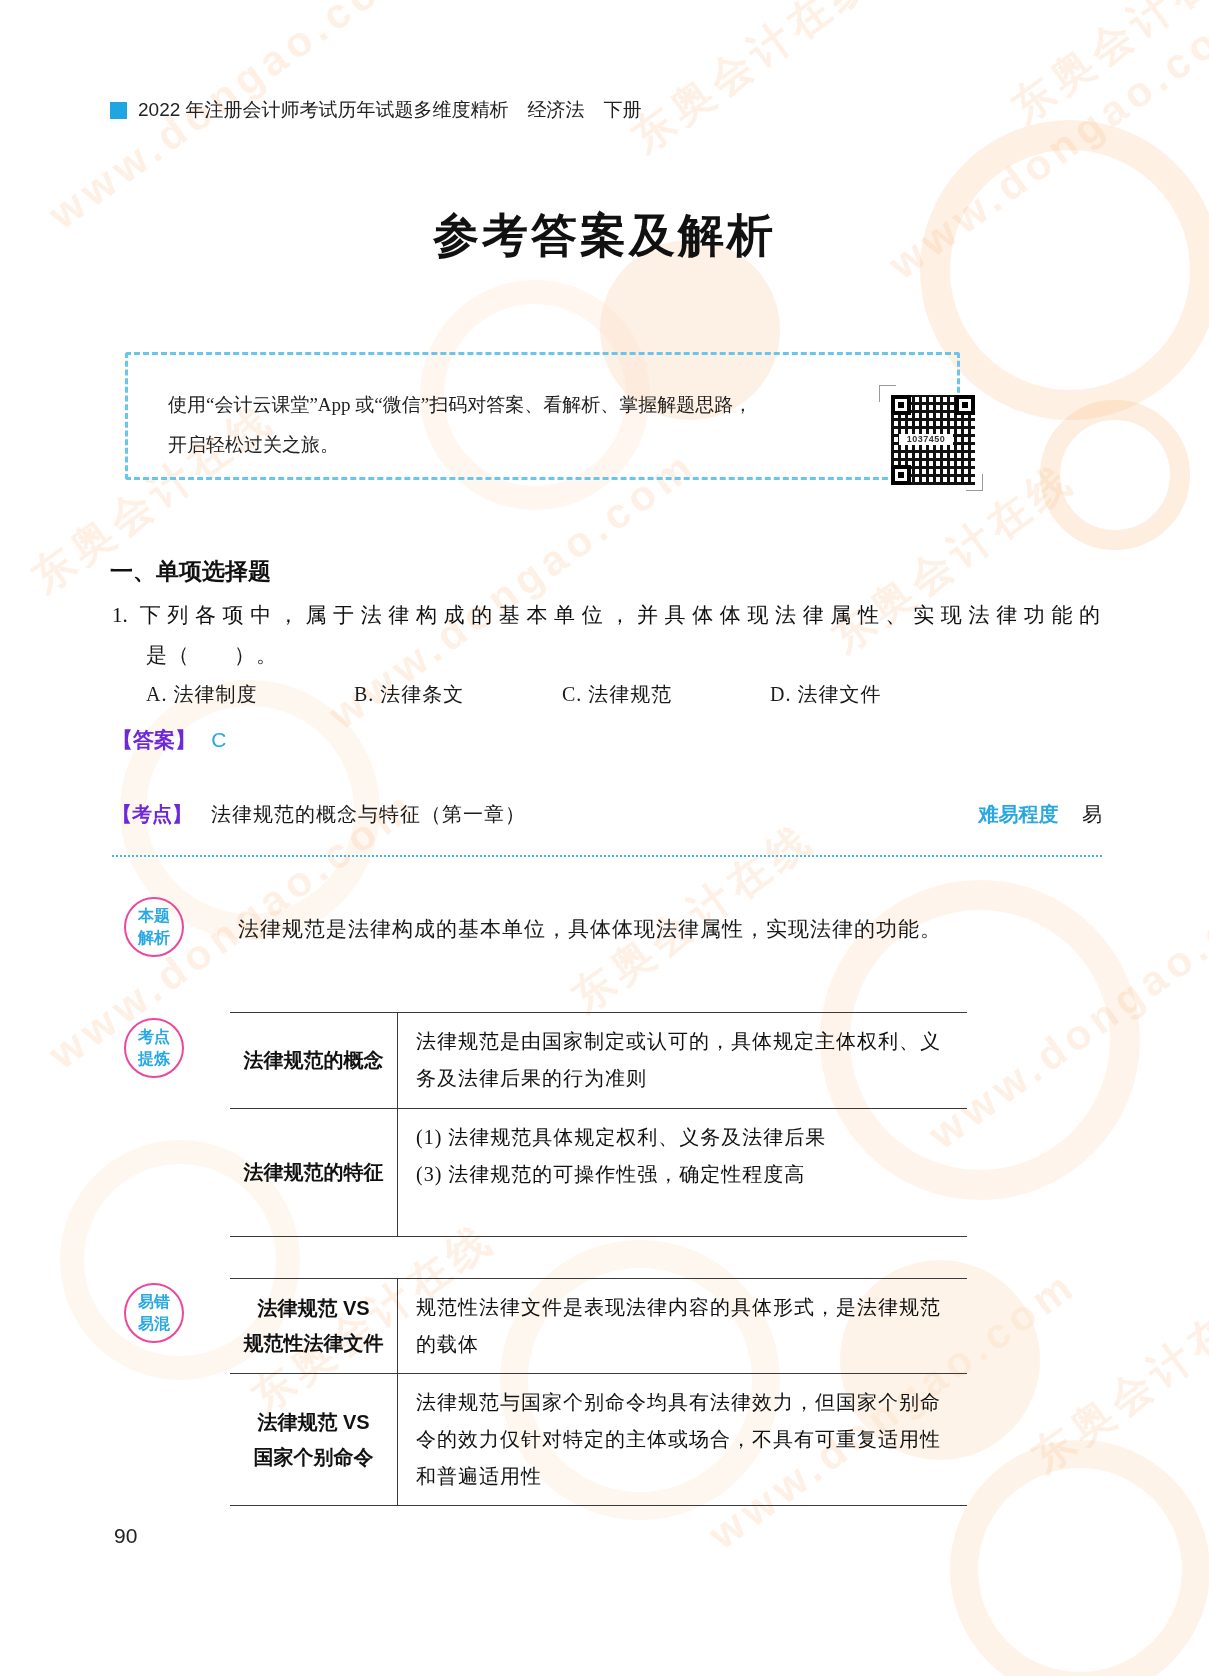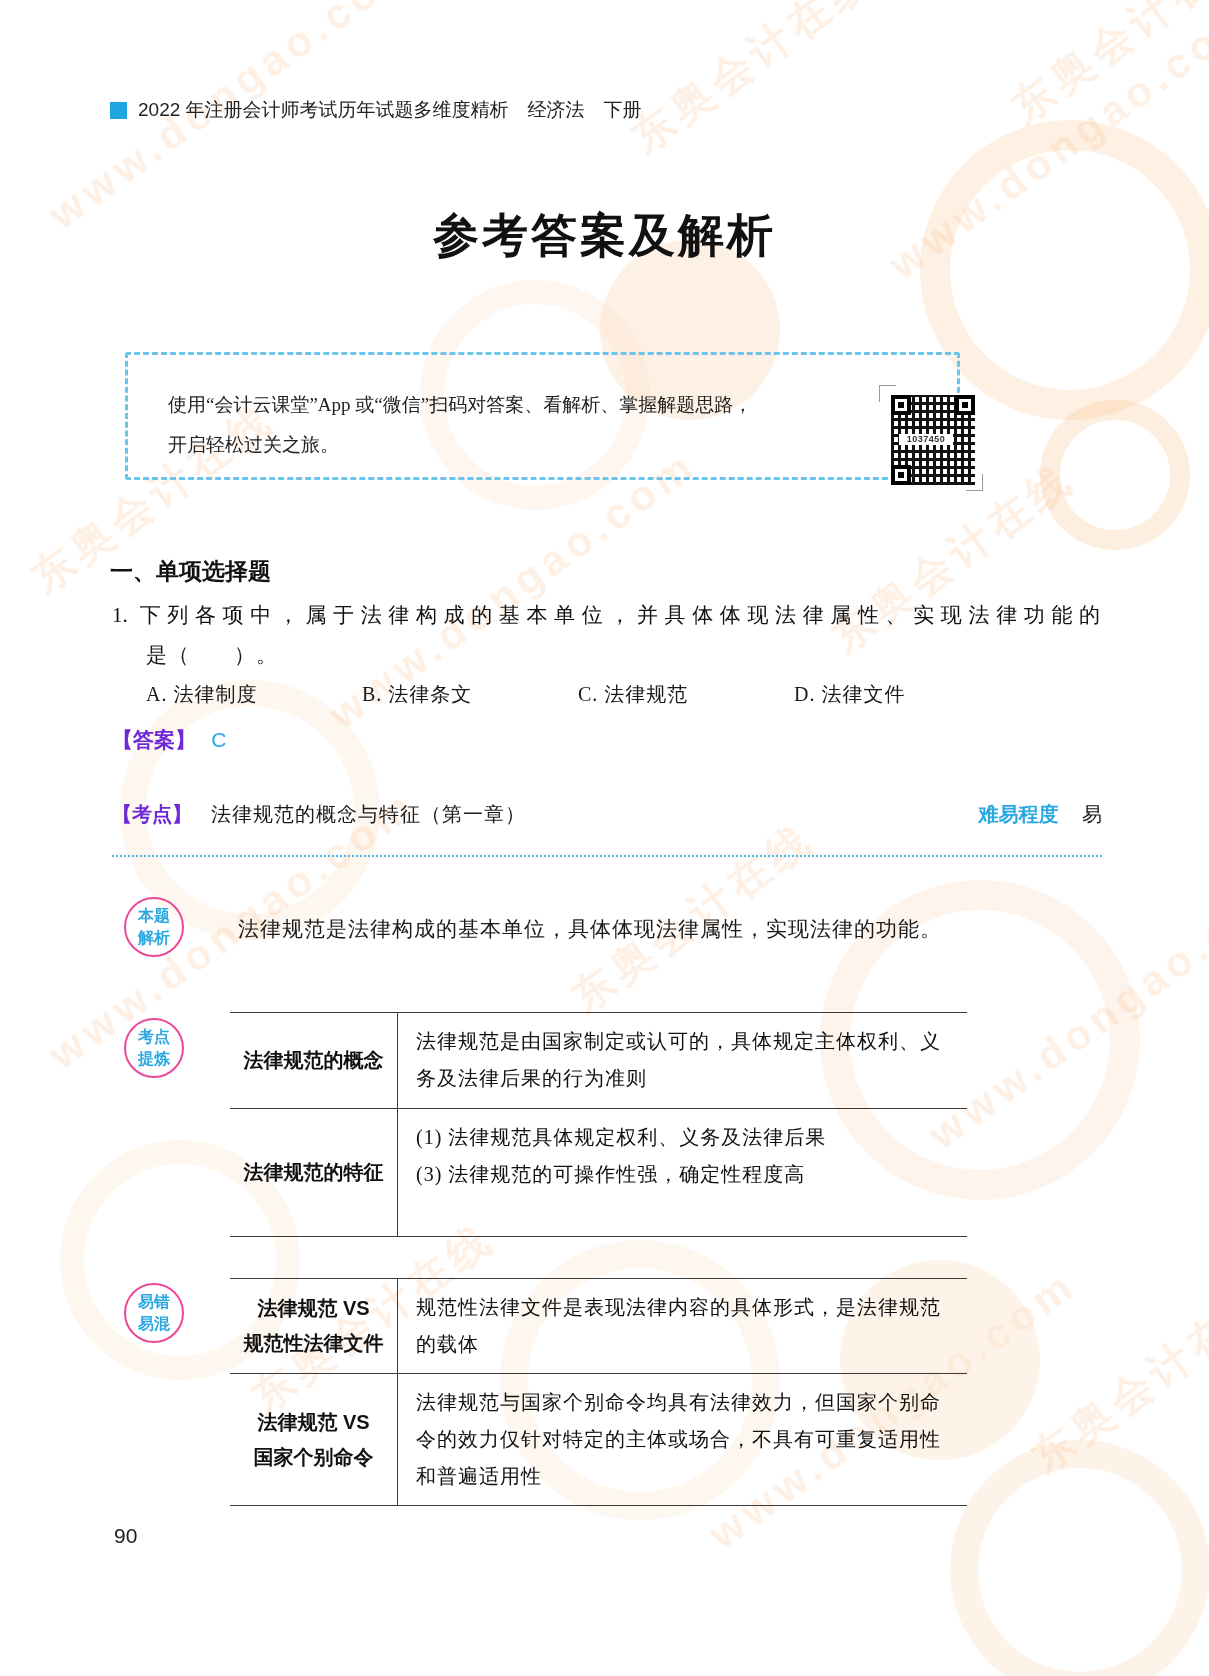--- a/index.html
+++ b/index.html
@@ -57,21 +57,21 @@
   
   .section-heading {
     position:absolute; left:110px; top:556px; z-index:2;
     font-family:"Liberation Sans","DejaVu Sans",sans-serif; font-weight:700; font-size:23px; color:#111;
   }
   .q-line1 {
     position:absolute; left:112px; top:601px; width:988px; z-index:2;
     font-size:21px; text-align:justify; text-align-last:justify; color:#111;
   }
   .q-line2 { position:absolute; left:146px; top:641px; font-size:21px; letter-spacing:1px; z-index:2; }
-  .options { position:absolute; left:146px; top:681px; width:960px; display:flex; z-index:2; font-size:20px;gap:8px; }
+  .options { position:absolute; left:146px; top:681px; width:960px; display:flex; z-index:2; font-size:20px; }
   .options span { flex:0 0 208px; letter-spacing:1px; }
   
   .answer-line { position:absolute; left:112px; top:726px; z-index:2; font-size:21px; }
   .blue { color:#29a7e1; }
   .b-label { font-weight:700; color:#6d28d9; }
   .kaodian-line { position:absolute; left:112px; top:801px; width:990px; z-index:2; font-size:20px; }
   .kaodian-text { letter-spacing:1px; margin-left:14px; }
   .difficulty { float:right; font-family:"Liberation Sans","DejaVu Sans",sans-serif; }
   .difficulty .lab { color:#29a7e1; font-weight:700; margin-right:18px; }
   .difficulty .val { color:#111; font-family:"Liberation Serif","DejaVu Serif",serif; }

